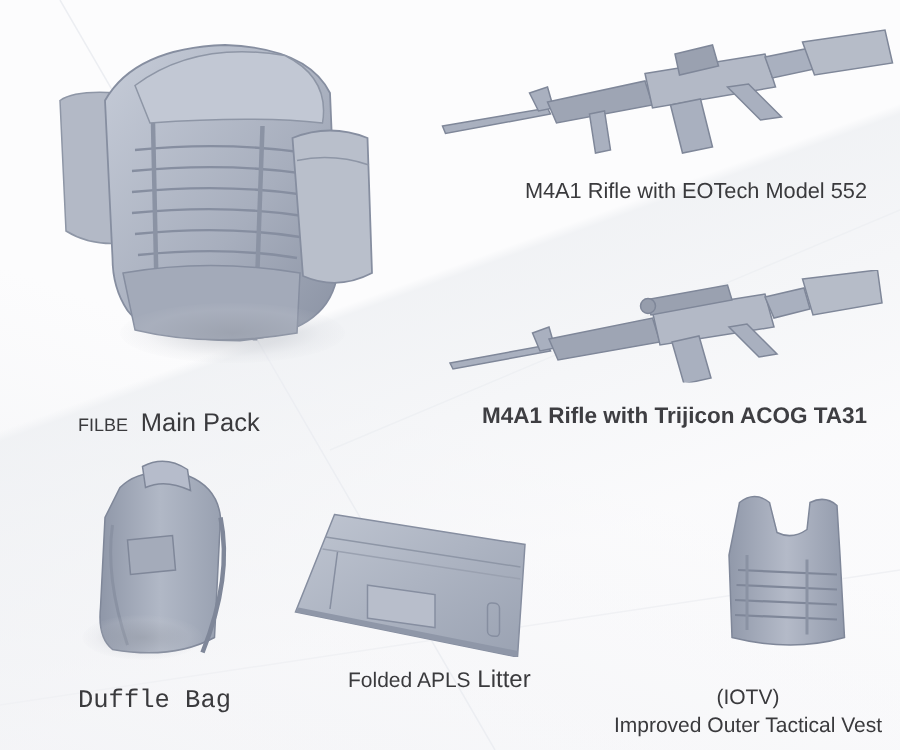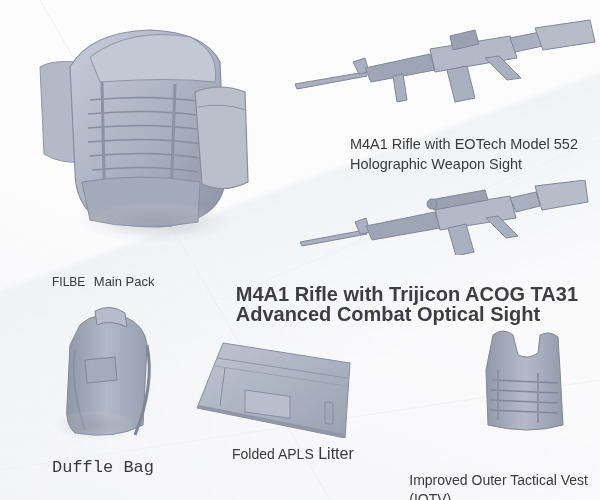--- a/index.html
+++ b/index.html
@@ -13,21 +13,21 @@
     background:
       linear-gradient(160deg, rgba(235,237,241,0.0) 0%, rgba(235,237,241,0.0) 40%, rgba(238,240,243,0.8) 41%, rgba(248,248,250,0.4) 70%),
       linear-gradient(20deg, rgba(240,241,244,0.9) 0%, rgba(252,252,253,0) 45%),
       #fcfcfd;
   }
   .item { position: absolute; }
   .label {
     position: absolute; color: #3a3a3d; font-family: "Liberation Sans", sans-serif;
     white-space: nowrap;
   }
-  .label.right { text-align: left; margin-top: 16px; }
+  .label.right { text-align: center; }
   .shadow {
     position: absolute; border-radius: 50%;
     background: radial-gradient(ellipse at center, rgba(150,155,165,0.45) 0%, rgba(200,203,210,0.15) 55%, rgba(255,255,255,0) 75%);
   }
   svg { display: block; }
 </style>
 </head>
 <body>
 
 <div class="bg"></div>
@@ -68,21 +68,21 @@
     <path d="M145 62 L140 205" stroke="#8b93a4" stroke-width="3"></path>
 
     <path d="M52 160 Q110 150 170 160 L168 200 Q110 210 60 198 Z" fill="#a3aab9" stroke="#868ea0" stroke-width="1"></path>
 
     <path d="M165 70 Q190 60 215 70 L218 160 Q195 172 172 162 Z" fill="#b9bfcb" stroke="#868ea0" stroke-width="1.2"></path>
     <path d="M168 85 Q192 80 216 88" stroke="#8e96a6" stroke-width="1" fill="none"></path>
   </svg>
 </div>
 <div class="label" style="left:52px;top:272px;">
   <span style="font-size:12px;">FILBE</span>
-  <span style="font-size:13px;margin-left:4px;">Main Pack</span>
+  <span style="font-size:17px;margin-left:4px;">Main Pack</span>
 </div>
 
 <div class="item" style="left:285px;top:14px;width:315px;height:90px;">
   <svg width="315" height="90" viewBox="0 0 315 90">
     <g fill="#a9b0bf" stroke="#7f8799" stroke-width="1">
 
       <path d="M10 70 L80 58 L82 62 L12 75 Z"></path>
 
       <path d="M68 48 L80 44 L84 58 L74 60 Z"></path>
 
@@ -99,43 +99,41 @@
       <path d="M200 44 L214 42 L236 64 L222 66 Z"></path>
 
       <path d="M225 24 L255 18 L258 32 L230 38 Z"></path>
 
       <path d="M250 14 L305 6 L310 28 L258 36 Z" fill="#b6bcc8"></path>
     </g>
   </svg>
 </div>
 <div class="label right" style="right:22px;top:118px;font-size:14.5px;line-height:20px;">
   <div>M4A1 Rifle with EOTech Model 552</div>
-  <div>Holographic Weapon Sight</div>
 </div>
 
 <div class="item" style="left:290px;top:180px;width:300px;height:75px;">
   <svg width="300" height="75" viewBox="0 0 300 75">
     <g fill="#a9b0bf" stroke="#7f8799" stroke-width="1">
       <path d="M10 62 L75 50 L77 54 L12 66 Z"></path>
       <path d="M65 42 L76 38 L80 52 L70 54 Z"></path>
       <path d="M76 46 L145 32 L150 48 L82 60 Z" fill="#9ea5b4"></path>
       <path d="M145 28 L220 16 L226 38 L150 50 Z" fill="#b3b9c6"></path>
 
       <path d="M140 20 L195 10 L198 20 L144 30 Z" fill="#9aa1b0"></path>
       <circle cx="142" cy="24" r="5" fill="#969dac"></circle>
       <path d="M158 48 L176 44 L184 72 L166 76 Z"></path>
       <path d="M196 38 L208 36 L228 56 L216 58 Z"></path>
       <path d="M220 18 L246 12 L250 26 L226 32 Z"></path>
       <path d="M245 6 L295 0 L298 22 L252 30 Z" fill="#b6bcc8"></path>
     </g>
   </svg>
 </div>
-<div class="label right" style="right:22px;top:268px;font-size:20px;line-height:20px;font-weight:bold;color:#3e3e42;">
+<div class="label right" style="right:22px;top:268px;font-size:15px;line-height:20px;font-weight:bold;color:#3e3e42;">
   <div>M4A1 Rifle with Trijicon ACOG TA31</div>
-  <div>Advanced Combat Optical Sight</div>
 </div>
 
 <div class="item" style="left:55px;top:305px;width:110px;height:135px;">
   <div class="shadow" style="left:0px;top:105px;width:80px;height:30px;"></div>
   <svg width="110" height="135" viewBox="0 0 110 135">
     <defs>
       <linearGradient id="dufG" x1="0" y1="0" x2="1" y2="0">
         <stop offset="0" stop-color="#8f97a8"></stop>
         <stop offset="0.5" stop-color="#b1b8c6"></stop>
         <stop offset="1" stop-color="#99a1b1"></stop>
@@ -186,15 +184,15 @@
       <path d="M14 55 L80 58"></path>
       <path d="M13 65 L80 68"></path>
       <path d="M12 75 L80 78"></path>
       <path d="M12 85 L80 88"></path>
     </g>
     <path d="M20 45 L20 95" stroke="#8a92a3" stroke-width="2"></path>
     <path d="M60 48 L60 98" stroke="#8a92a3" stroke-width="2"></path>
   </svg>
 </div>
 <div class="label right" style="right:12px;top:455px;font-size:14px;line-height:19px;">
+  <div>(IOTV)</div>
   <div>Improved Outer Tactical Vest</div>
-  <div>(IOTV)</div>
 </div>
 
 </body></html>

